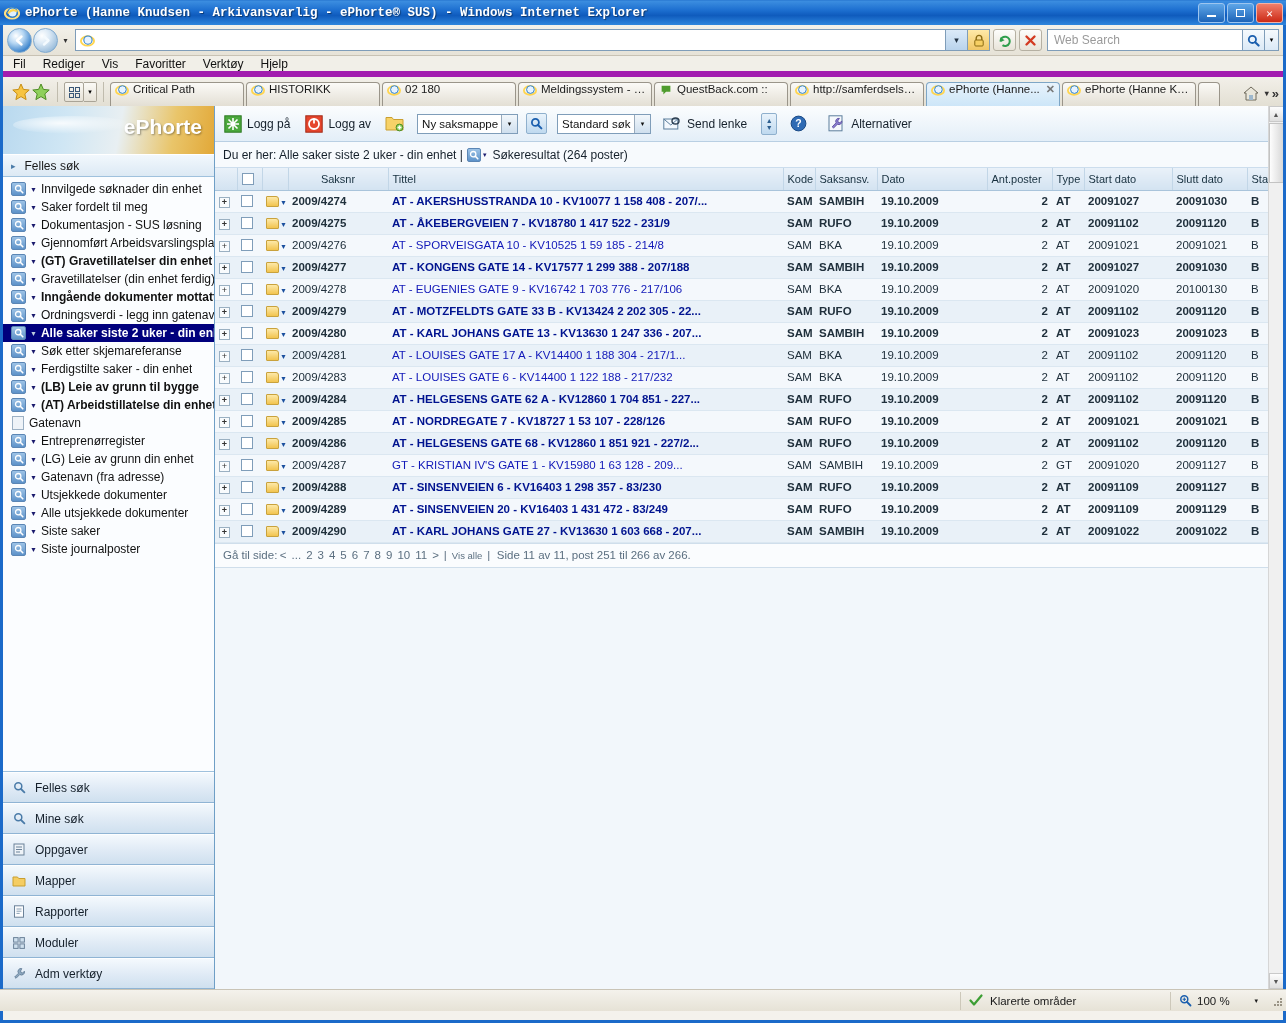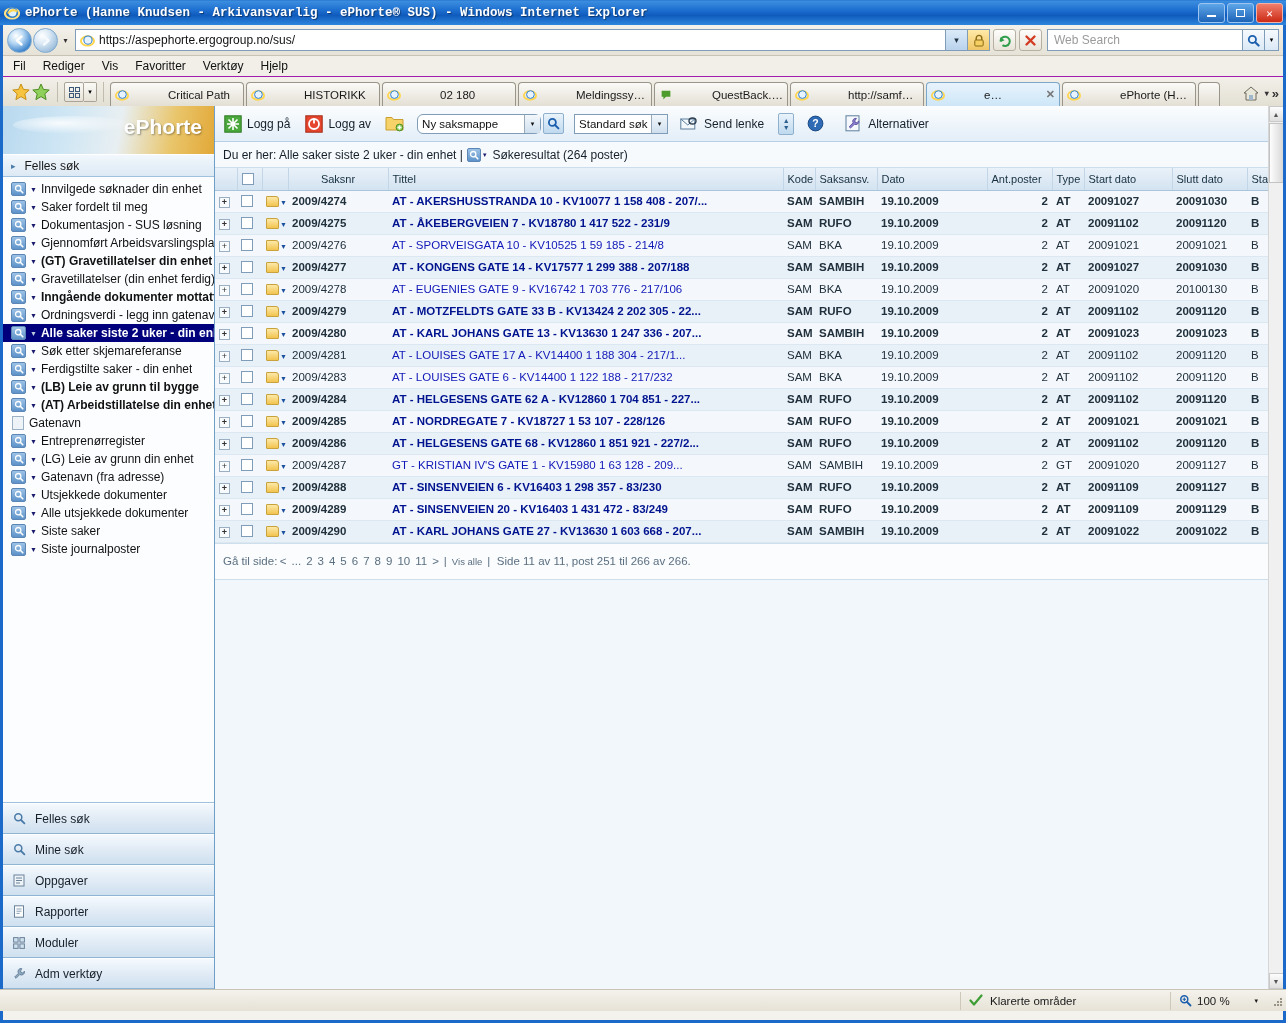--- a/index.html
+++ b/index.html
@@ -105,21 +105,21 @@
   .searchdrop{
     height:22px; width:14px; flex:none; display:flex; align-items:center; justify-content:center;
     border:1px solid #7f9db9; border-left:none; background:linear-gradient(180deg,#f6fafd,#dbe9f6);
     font-size:7px;
   }
 
   
   #menubar {
     height: 21px; background:#f1efe8;
     display:flex; align-items:center; padding-left:10px;
-    border-bottom:1px solid #a21caf;
+    border-bottom:6px solid #a21caf;
   }
   #menubar .mi { margin-right: 17px; font-size:12px; color:#111; }
 
   
   #favbar {
     height: 29px;
     background: linear-gradient(180deg,#f2f0e9,#e3dfd3);
     display:flex; align-items:flex-end; padding-left:8px;
     position:relative;
   }
@@ -132,23 +132,23 @@
     display:flex;align-items:center;justify-content:center;
   }
   .gdrop{width:13px;height:20px;margin-bottom:4px;flex:none;display:flex;align-items:center;justify-content:center;font-size:7px;
          border:1px solid #a9a497;border-left:none;border-radius:0 2px 2px 0;background:linear-gradient(180deg,#fbfaf6,#e6e2d7);}
   .tab {
     height: 24px; width: 134px; flex:none;
     margin-right: 2px;
     border: 1px solid #9a958a; border-bottom: none;
     border-radius: 4px 4px 0 0;
     background: linear-gradient(180deg,#fbfaf7,#e3dfd4);
-    display:flex; align-items:center; padding: 0 4px;
+    display:flex; align-items:flex-start; padding: 0 4px;
     font-size: 11.5px; color:#1a1a1a;
-    overflow:hidden; white-space:nowrap;gap:35px;
+    overflow:hidden; white-space:nowrap;
   }
   .tab.active { background: linear-gradient(180deg,#e8f3fc,#cde6f8); border-color:#7ea6c6; }
   .tab .ie-ico { width:14px;height:14px;margin-right:4px;flex:none;}
   .tab .tlabel{overflow:hidden;text-overflow:ellipsis;flex:1;}
   .tab .tclose{margin-left:4px;color:#777;font-size:11px;font-weight:bold;}
   .tab.newtab{width:22px;}
   #favbar .rightzone{margin-left:auto;display:flex;align-items:center;padding-right:4px;margin-bottom:3px;gap:3px;}
   .homeico{width:22px;height:20px;display:flex;align-items:center;justify-content:center;}
   .chev{font-size:13px;color:#333;font-weight:bold;}
 
@@ -301,21 +301,21 @@
   }
   .foldico{
     width:13px;height:11px;display:inline-block;vertical-align:middle;
     background:linear-gradient(180deg,#fde9a8,#f2c44f);
     border:1px solid #c9a23c;border-radius:1px 3px 1px 1px;
     margin-right:1px;
   }
   .fcaret{font-size:7px;color:#1a4f9e;margin-right:4px;}
   .num { text-align:right; }
   #pager {
-    height: 37px; background:#fafcfe; border-top:1px solid #cfdeeb; border-bottom:1px solid #cfdeeb;
+    height: 25px; background:#fafcfe; border-top:1px solid #cfdeeb; border-bottom:1px solid #cfdeeb;
     display:flex; align-items:center; padding-left:8px;
     font-size:11.5px; color:#5b6f80; width:1057px;
   }
   #pager .pg{margin:0 2.5px; color:#5b6f80;}
   #pager .visalle{font-size:9.5px;}
 
   
   #vscroll{
     position:absolute; right:0; top:0; width:15px; bottom:0;
     background:#f0f0f0; border-left:1px solid #d6d6d6;
@@ -383,21 +383,20 @@
           <path d="M5 2.5 L9.5 6.5 L5 10.5" stroke="#f4fafe" stroke-width="2.4" fill="none" stroke-linecap="round" stroke-linejoin="round"></path>
         </svg>
     </div>
     <div class="navdrop">▾</div>
 
     <div id="urlbox">
       <svg class="pgico" viewBox="0 0 16 16">
         <ellipse cx="8" cy="8.5" rx="7" ry="5" fill="none" stroke="#ffd54f" stroke-width="2"></ellipse>
         <circle cx="8.5" cy="7.5" r="4.4" fill="#e7f3ff" stroke="#2b7ec7" stroke-width="1.1"></circle>
       </svg>
-      <span class="urltext">https://aspephorte.ergogroup.no/sus/</span>
     </div>
     <div class="addr-ctl">▾</div>
     <div class="addr-ctl" style="background:linear-gradient(180deg,#ffe9a8,#f0c766);">
       <svg width="12" height="13" viewBox="0 0 12 13">
           <path d="M3.2 6 V4.2 a2.8 2.8 0 0 1 5.6 0 V6" stroke="#8a6a12" stroke-width="1.4" fill="none"></path>
           <rect x="1.8" y="6" width="8.4" height="6" rx="1" fill="#f6cf63" stroke="#8a6a12" stroke-width="1"></rect>
         </svg>
     </div>
     <div class="sqbtn">
       <svg width="14" height="14" viewBox="0 0 14 14">
@@ -761,20 +760,28 @@
           <span class="bi">
               <svg width="12" height="13" viewBox="0 0 12 13">
                 <rect x="1" y="1" width="10" height="11" fill="#eef3f8" stroke="#6b8299" stroke-width="1"></rect>
                 <path d="M3 4 h6 M3 6.5 h6 M3 9 h4" stroke="#6b8299" stroke-width="1"></path>
               </svg>
             </span>
           <span>Oppgaver</span>
         </div>
         <div class="sb-btn">
           <span class="bi">
+              <svg width="14" height="12" viewBox="0 0 14 12">
+                <path d="M1 2 h4.5 l1.2 1.5 H13 V11 H1 Z" fill="#f5cd63" stroke="#c99f30" stroke-width="1"></path>
+              </svg>
+            </span>
+          <span>Mapper</span>
+        </div>
+        <div class="sb-btn">
+          <span class="bi">
               <svg width="12" height="13" viewBox="0 0 12 13">
                 <rect x="1.5" y="0.8" width="9" height="11.4" fill="#fbfcfe" stroke="#6b8299" stroke-width="1"></rect>
                 <path d="M3.5 4 h5 M3.5 6.2 h5 M3.5 8.4 h3.2" stroke="#8aa0b4" stroke-width="1"></path>
               </svg>
             </span>
           <span>Rapporter</span>
         </div>
         <div class="sb-btn">
           <span class="bi">
               <svg width="12" height="12" viewBox="0 0 12 12">
@@ -821,21 +828,21 @@
         </div>
         <div class="tbitem" style="margin-right:8px;">
           <span class="ic">
             <svg width="19" height="17" viewBox="0 0 19 17">
                 <path d="M1 2.5 h6 l1.5 2 H18 V15 H1 Z" fill="#f7d268" stroke="#c99f30" stroke-width="1"></path>
                 <circle cx="14.5" cy="12.5" r="3.4" fill="#8fd05a" stroke="#4e8c24" stroke-width="1"></circle>
                 <path d="M14.5 10.6 v3.8 M12.6 12.5 h3.8" stroke="#fff" stroke-width="1.4"></path>
               </svg>
           </span>
         </div>
-        <div class="tb-sel" style="width:124px;margin-right:2px;border-radius:6px;">
+        <div class="tb-sel" style="width:101px;margin-right:8px;">
           <span>Ny saksmappe</span>
           <span class="arrowbox">▾</span>
         </div>
         <div class="smbtn">
           <svg width="13" height="13" viewBox="0 0 13 13">
               <circle cx="5.4" cy="5.4" r="3.5" fill="none" stroke="#1b5fae" stroke-width="1.8"></circle>
               <path d="M8 8 L11.4 11.4" stroke="#1b5fae" stroke-width="2" stroke-linecap="round"></path>
             </svg>
         </div>
         <div class="tb-sel" style="width:94px;margin-right:12px;">

